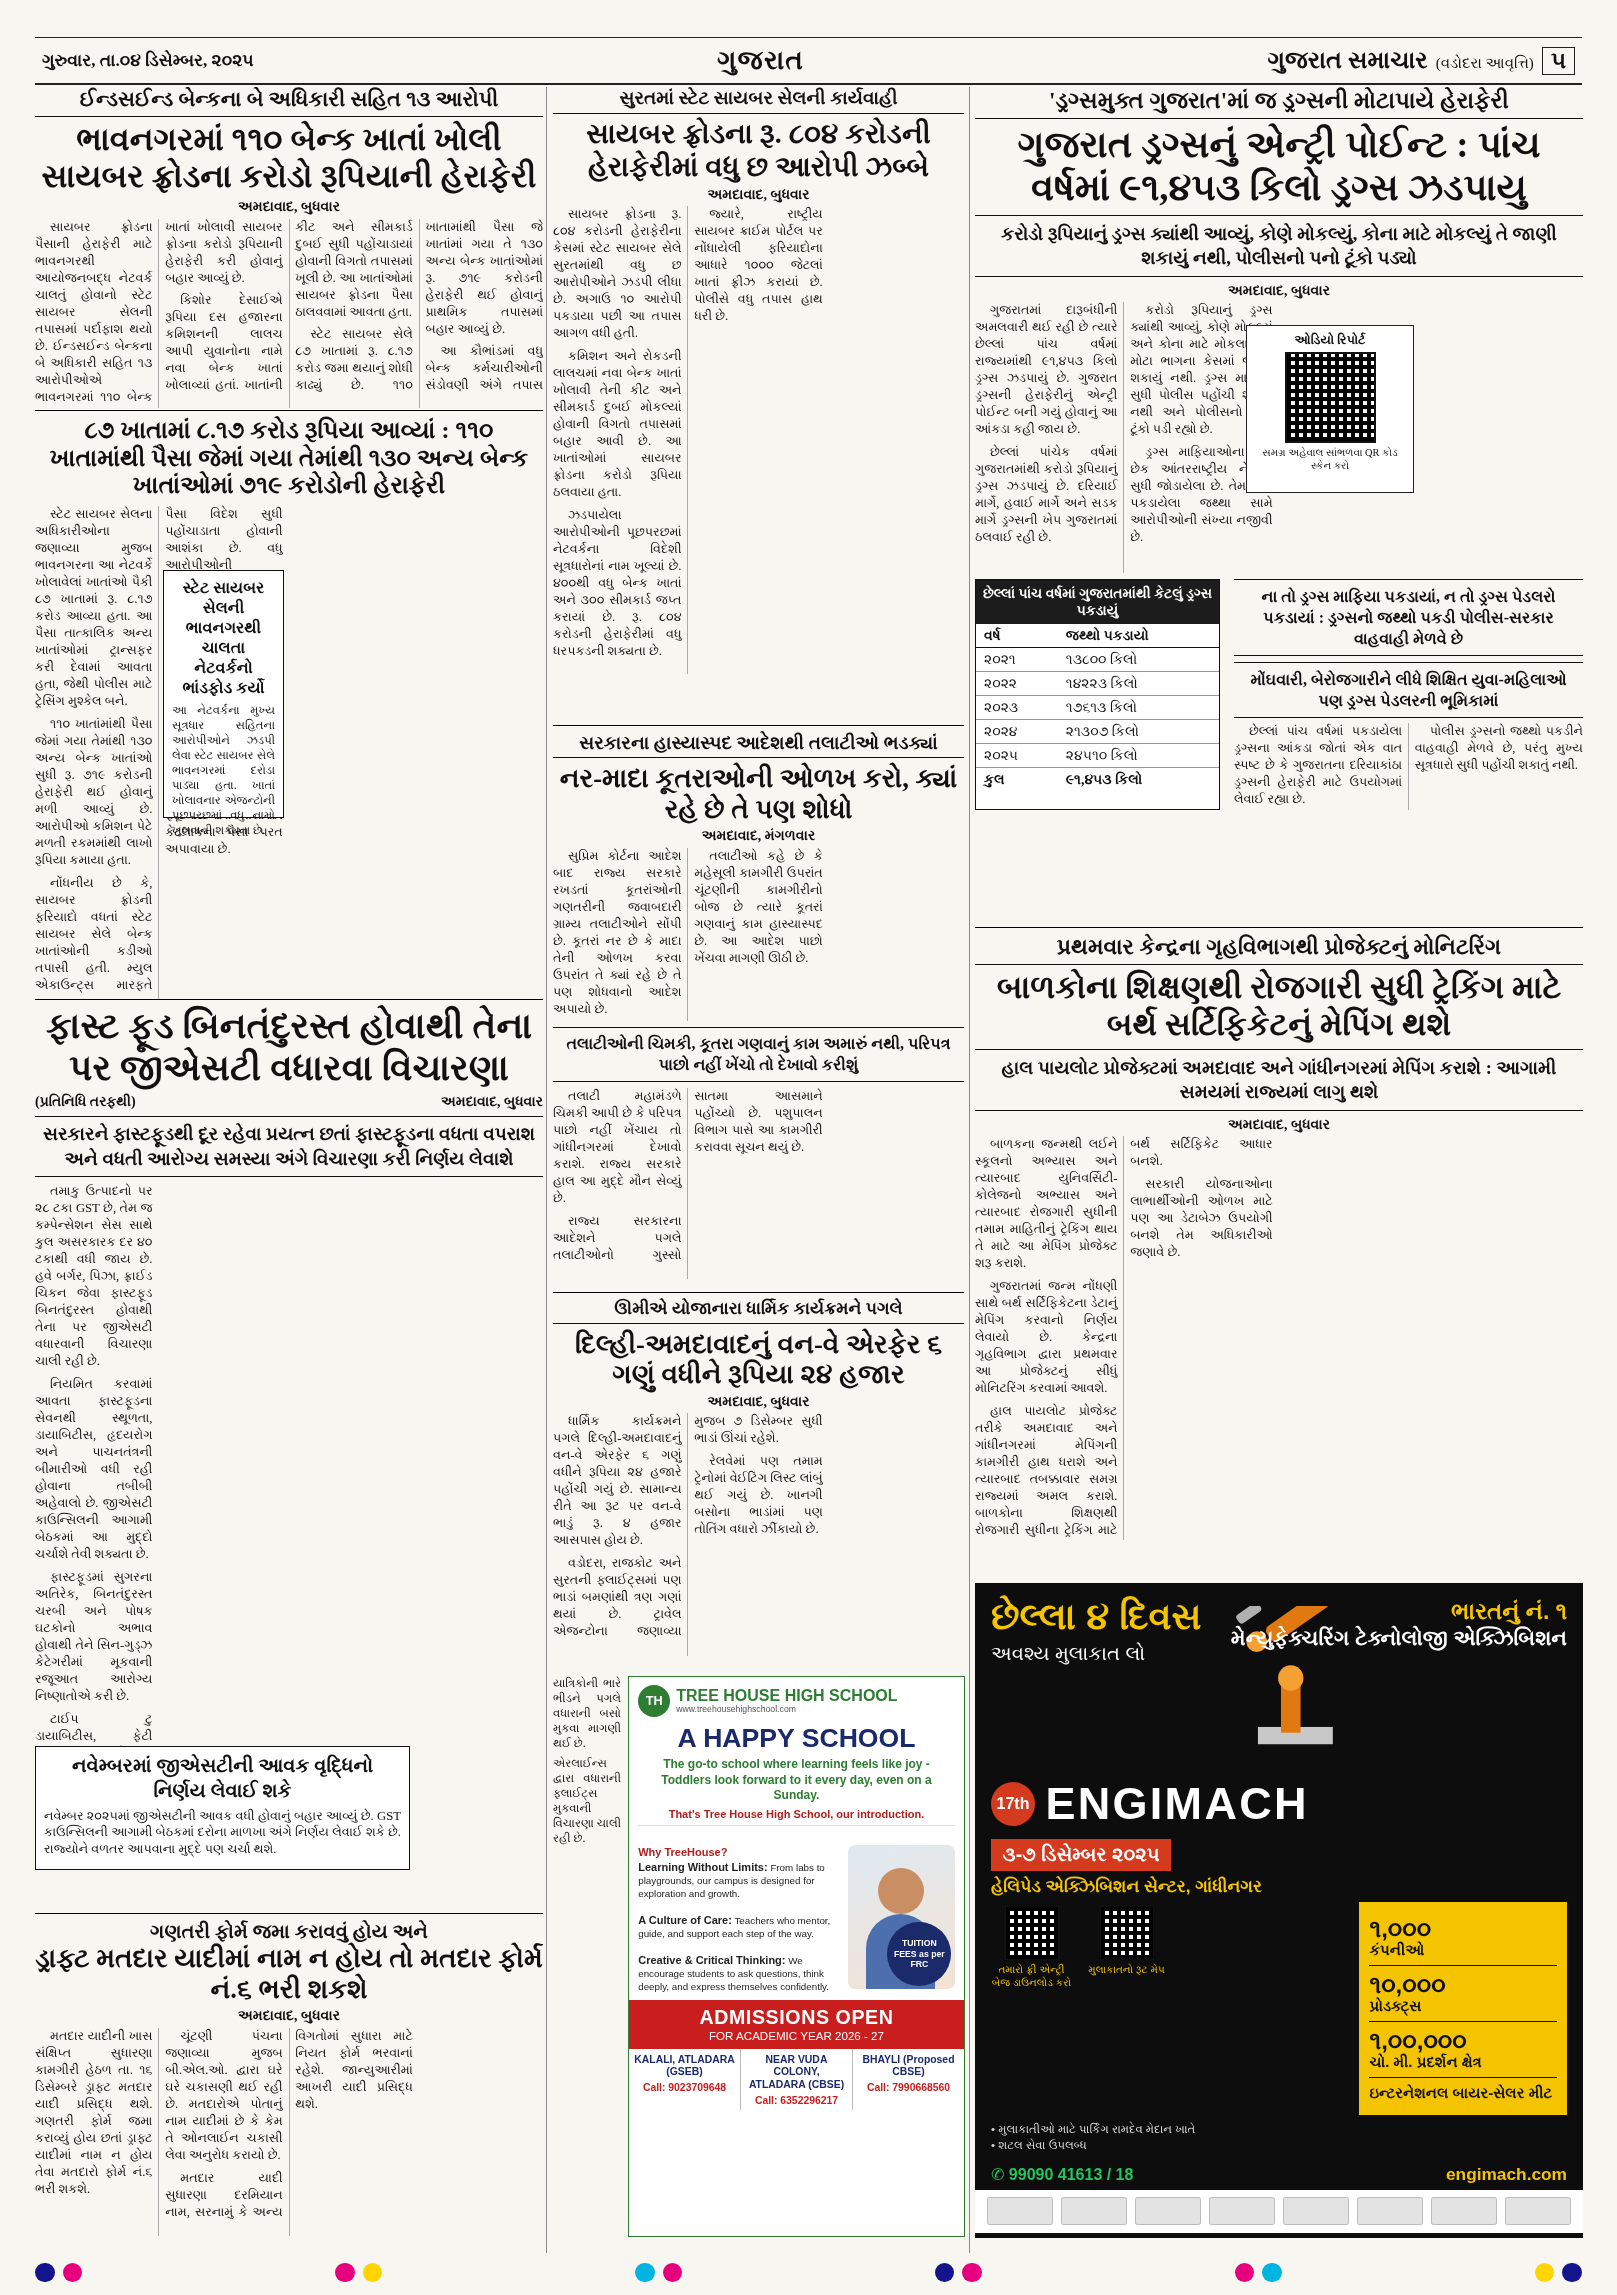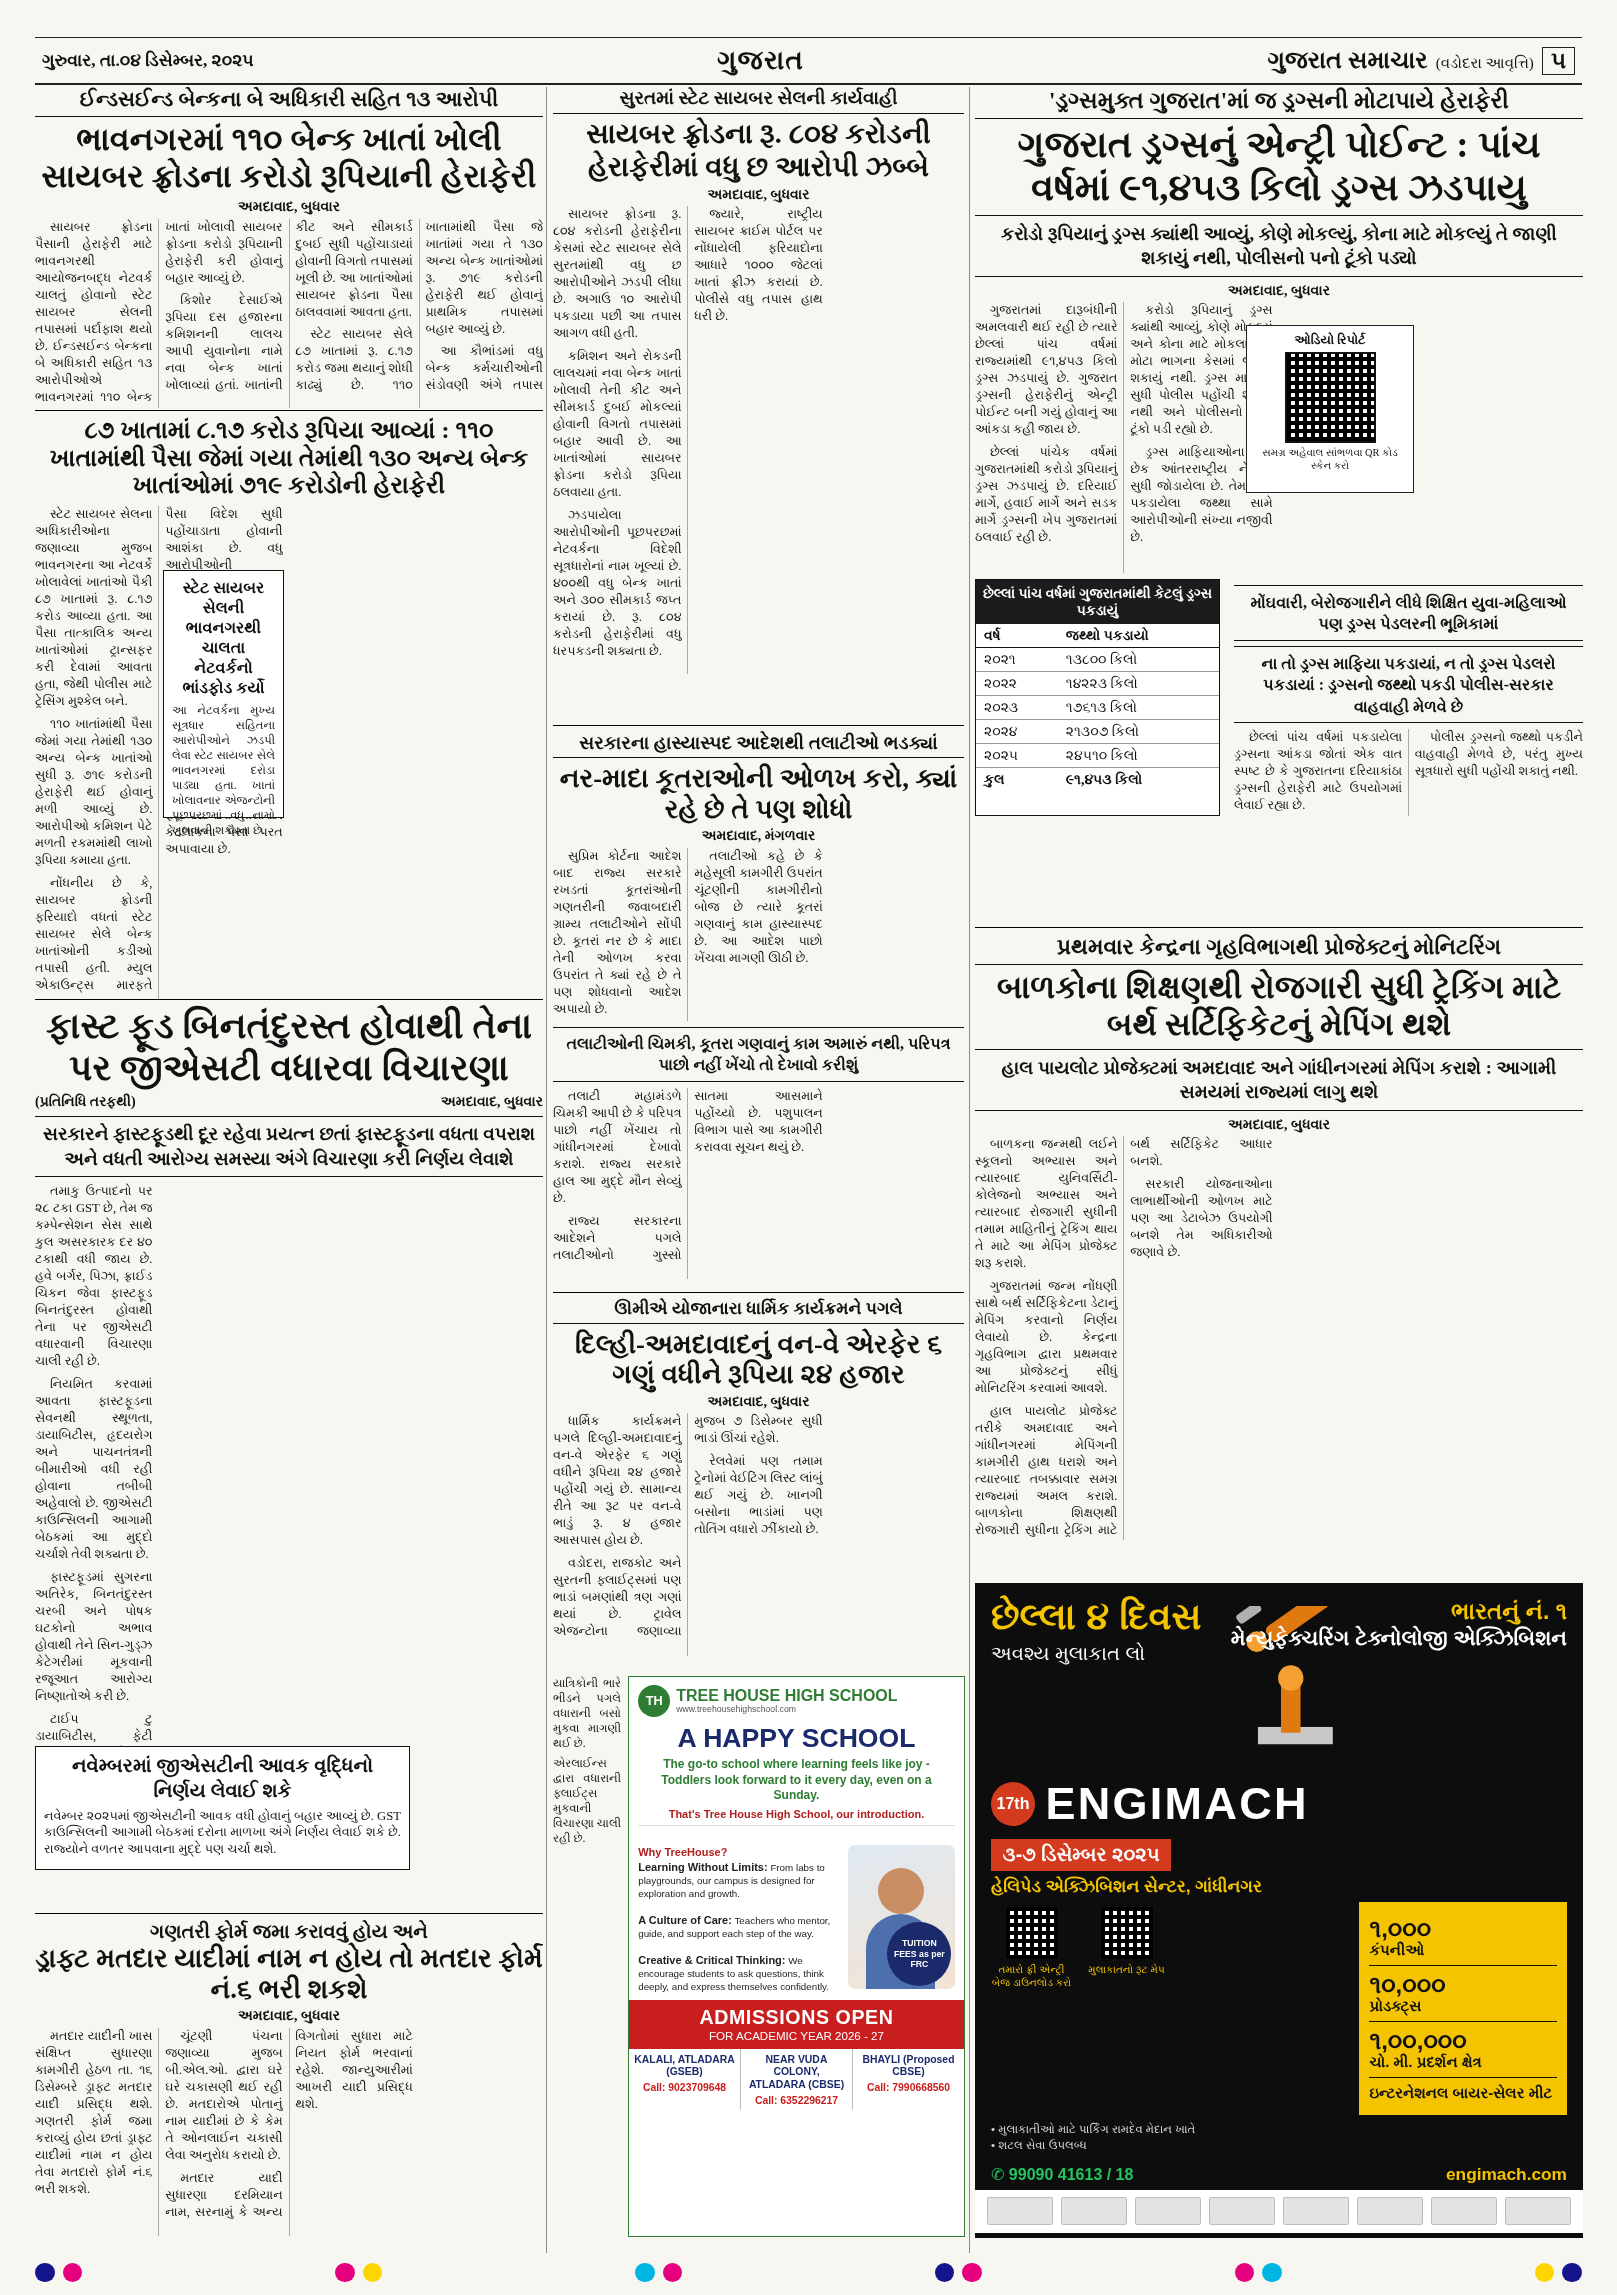--- a/index.html
+++ b/index.html
@@ -256,22 +256,22 @@
             <td>૨૪૫૧૦ કિલો</td>
           </tr>
           <tr class="total">
             <td>કુલ</td>
             <td>૯૧,૪૫૩ કિલો</td>
           </tr>
         </tbody>
           </table>
       </div>
       <div style="flex:1;">
+        <div class="crosshead" style="margin-top:0;">ના તો ડ્રગ્સ માફિયા પકડાયાં, ન તો ડ્રગ્સ પેડલરો પકડાયાં : ડ્રગ્સનો જથ્થો પકડી પોલીસ-સરકાર વાહવાહી મેળવે છે</div>
         <div class="crosshead">મોંઘવારી, બેરોજગારીને લીધે શિક્ષિત યુવા-મહિલાઓ પણ ડ્રગ્સ પેડલરની ભૂમિકામાં</div>
-        <div class="crosshead" style="margin-top:0;">ના તો ડ્રગ્સ માફિયા પકડાયાં, ન તો ડ્રગ્સ પેડલરો પકડાયાં : ડ્રગ્સનો જથ્થો પકડી પોલીસ-સરકાર વાહવાહી મેળવે છે</div>
         <div class="body-cols" style="column-count:2;height:87px;">
           <p>છેલ્લાં પાંચ વર્ષમાં પકડાયેલા ડ્રગ્સના આંકડા જોતાં એક વાત સ્પષ્ટ છે કે ગુજરાતના દરિયાકાંઠા ડ્રગ્સની હેરાફેરી માટે ઉપયોગમાં લેવાઈ રહ્યા છે.</p>
           <p>પોલીસ ડ્રગ્સનો જથ્થો પકડીને વાહવાહી મેળવે છે, પરંતુ મુખ્ય સૂત્રધારો સુધી પહોંચી શકાતું નથી.</p>
         </div>
       </div>
     </div>
   </section>
 
   <section id="birth" class="ruled" style="left:975px;top:927px;width:608px;height:650px;">
     <div class="kicker" style="font-size:22px;">પ્રથમવાર કેન્દ્રના ગૃહવિભાગથી પ્રોજેક્ટનું મોનિટરિંગ</div>

